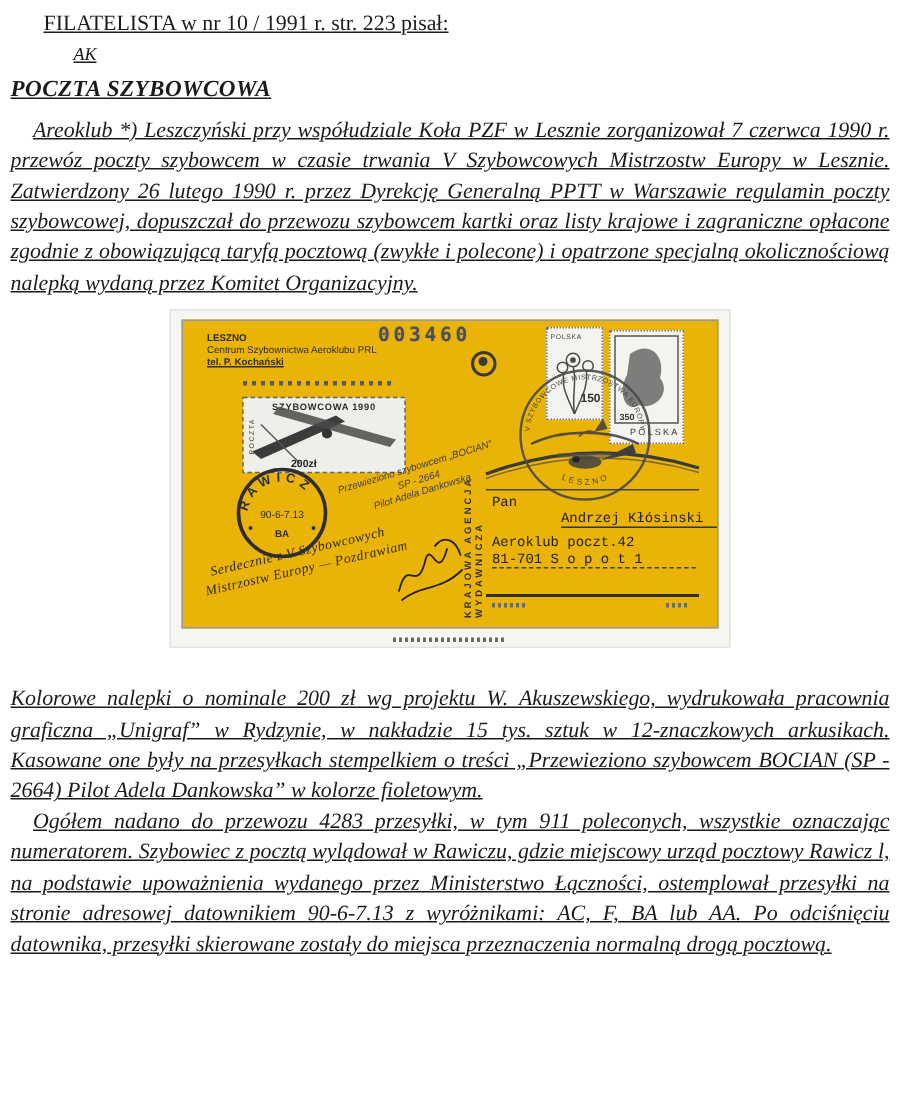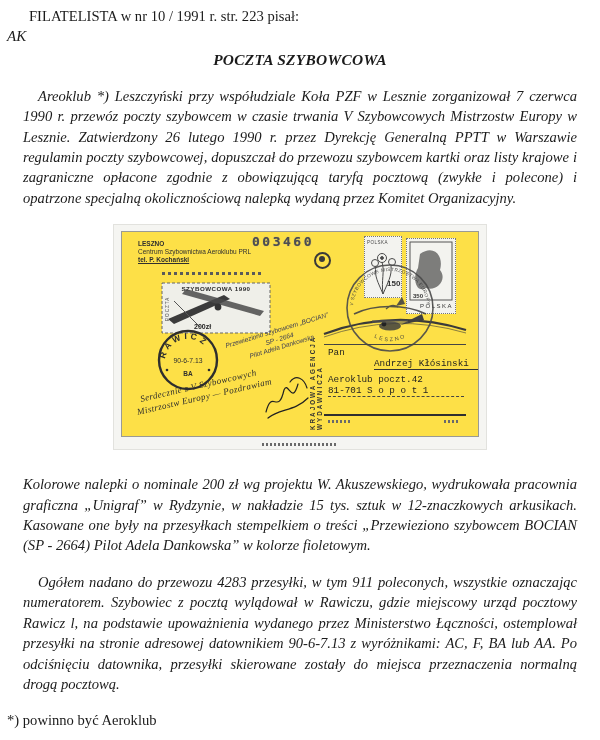--- a/index.html
+++ b/index.html
@@ -1,32 +1,32 @@
 <!DOCTYPE html>
 <html><head>
 <meta charset="utf-8">
 <style>
   html,body{margin:0;padding:0;background:#ffffff;}
   .page{position:relative;width:600px;height:740px;box-sizing:border-box;
         padding:6px 7px 11px;font-family:"Liberation Serif",serif;color:#1b1b1b;
-        overflow:hidden;background:#ffffff;}
+        overflow:hidden;background:#ffffff;text-decoration:underline;}
   .hdr{font-size:14.6px;line-height:20.4px;margin-left:22px;}
-  .author{font-style:italic;font-size:15px;line-height:20.4px;}
-  .title{text-align:center;font-weight:bold;font-style:italic;font-size:15.4px;
+  .author{font-style:italic;font-size:12px;line-height:20.4px;margin-left:42px;}
+  .title{font-weight:bold;font-style:italic;font-size:15.4px;
          line-height:21px;margin:2px 0 7px;letter-spacing:.3px;}
   p.body{font-style:italic;font-size:14.6px;line-height:20.4px;text-align:justify;
-         margin:16px;}
+         margin:0;}
   p.body.indent{text-indent:15px;}
   .footnote{font-size:14.6px;line-height:20.4px;}
 
   
   .scan{position:relative;width:372px;height:224px;margin:7px auto 24px;
         background:#f5f5f2;border:1px solid #e2e2de;}
   .postcard{position:absolute;left:7px;top:6px;right:7px;bottom:12px;
-            background:#fde047;border:1px solid #9a9a94;overflow:hidden;}
+            background:#eab308;border:1px solid #9a9a94;overflow:hidden;}
   .pc{position:absolute;}
   .sender{left:16px;top:8px;font-family:"Liberation Sans",sans-serif;
           font-size:6.5px;line-height:8px;color:#2f2f2f;}
   .sender .b{font-weight:bold;}
   .sender .u{font-weight:bold;text-decoration:underline;}
   .numerator{left:130px;top:2px;font-family:"DejaVu Sans Mono",monospace;
              font-size:13px;font-weight:bold;letter-spacing:2.5px;color:#4e4e4e;
              text-shadow:0 0 1px #8a8a8a;}
   .kaw{left:192px;top:20px;width:13px;height:13px;border:2.5px solid #3a3a3a;
        border-radius:50%;}
@@ -199,15 +199,14 @@
       </div>
       <div class="pc addr-bold-line"></div>
       <div class="pc fp fp1"></div>
       <div class="pc fp fp2"></div>
     </div>
     <div class="caption-bar"></div>
   </div>
 
   <p class="body">Kolorowe nalepki o nominale 200 zł wg projektu W. Akuszewskiego, wydrukowała pracownia graficzna „Unigraf” w Rydzynie, w nakładzie 15 tys. sztuk w 12-znaczkowych arkusikach. Kasowane one były na przesyłkach stempelkiem  o treści „Przewieziono szybowcem BOCIAN (SP - 2664) Pilot Adela Dankowska” w kolorze fioletowym.</p>
   <p class="body indent">Ogółem nadano do przewozu 4283 przesyłki, w tym 911 poleconych, wszystkie oznaczając numeratorem. Szybowiec z pocztą wylądował w Rawiczu, gdzie miejscowy urząd pocztowy Rawicz l, na podstawie upoważnienia wydanego przez Ministerstwo Łączności, ostemplował przesyłki na stronie adresowej datownikiem 90-6-7.13 z wyróżnikami: AC, F, BA lub AA. Po odciśnięciu datownika, przesyłki skierowane zostały do miejsca przeznaczenia normalną drogą pocztową.</p>
-  <div class="footnote">*) powinno być Aeroklub</div>
 
 </div>
 
 </body></html>

